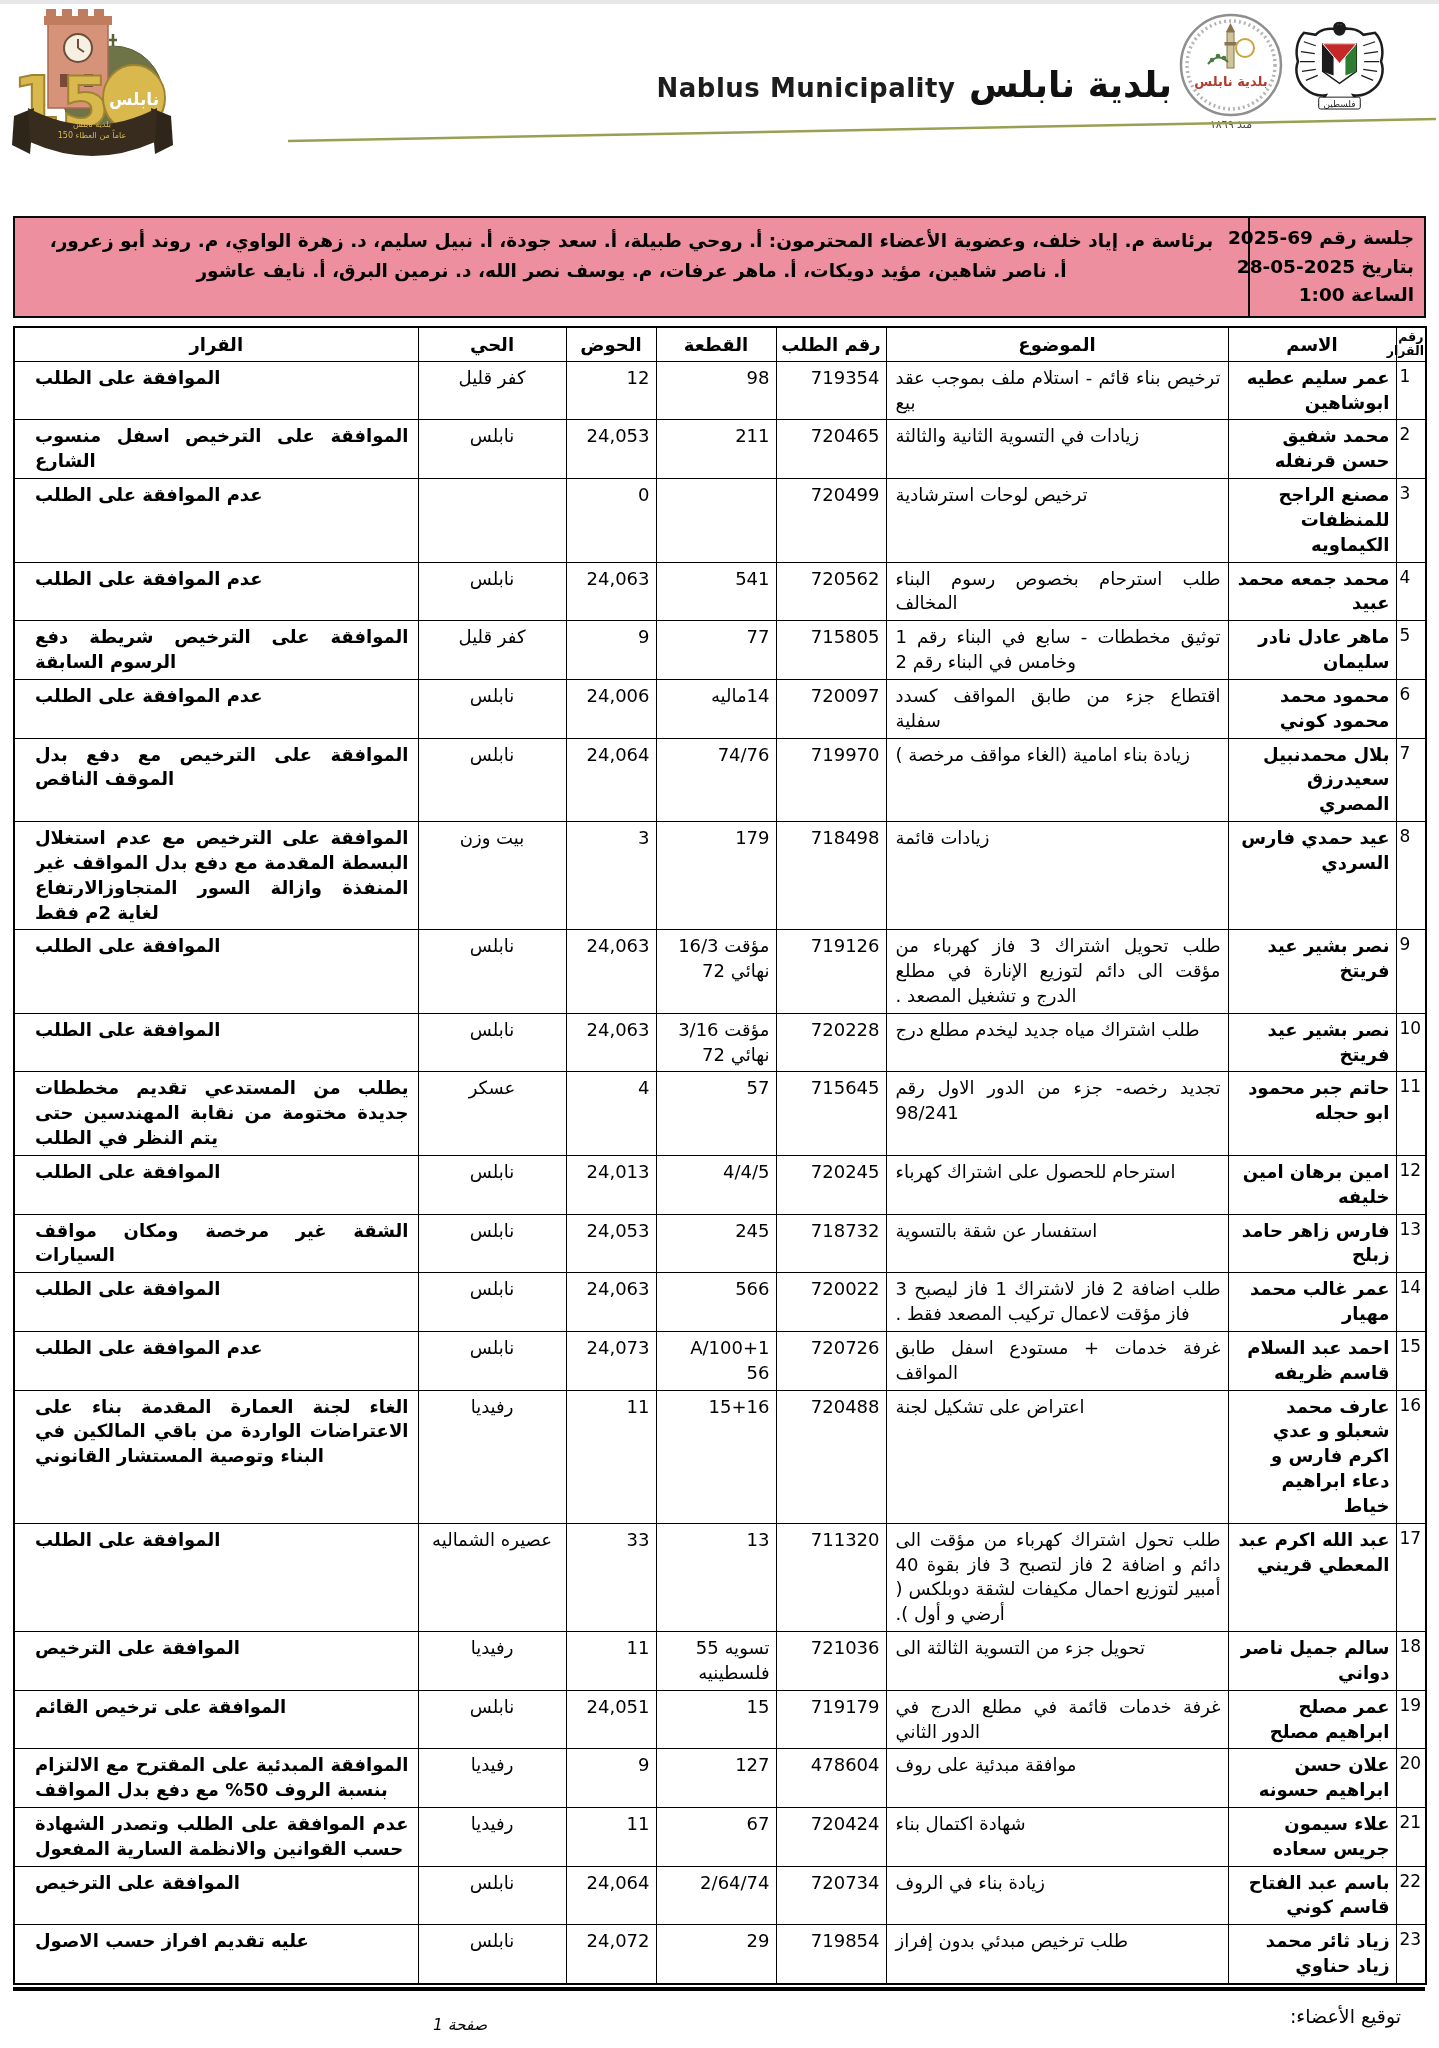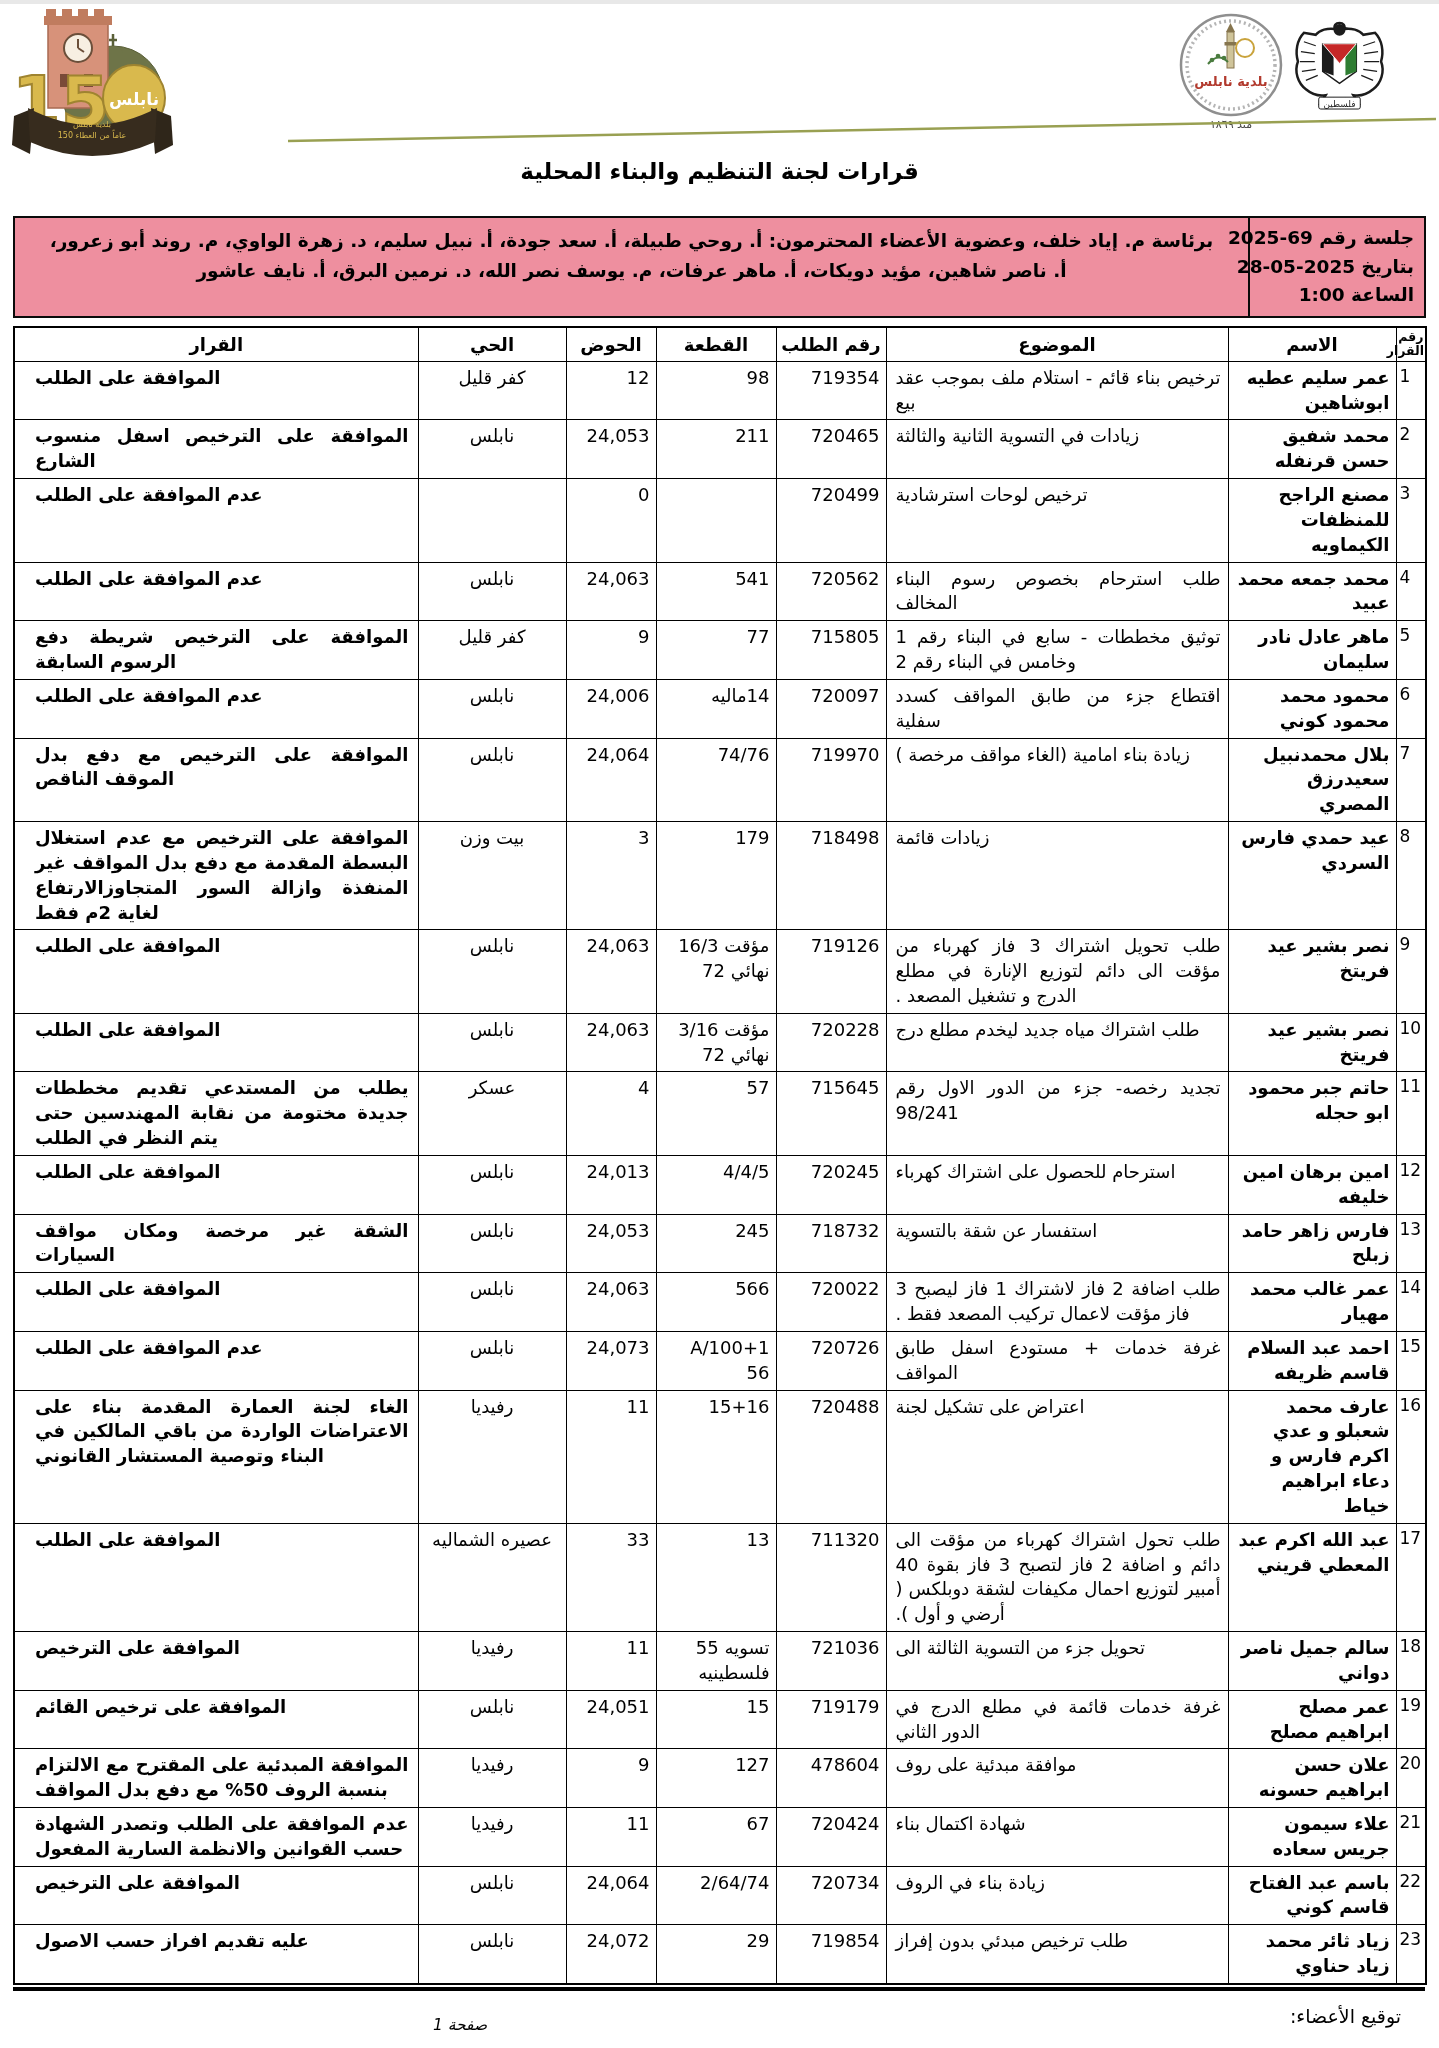--- a/index.html
+++ b/index.html
@@ -109,20 +109,24 @@
     <ellipse cx="124" cy="90" rx="31" ry="33" fill="#d9b94d" stroke="#9f8430" stroke-width="2"></ellipse>
     <text x="124" y="97" text-anchor="middle" font-size="17" font-weight="bold" fill="#ffffff">نابلس</text>
     <path d="M4 108 L24 100 L20 146 L2 137 Z" fill="#2f261a"></path>
     <path d="M161 108 L141 100 L145 146 L163 137 Z" fill="#2f261a"></path>
     <path d="M18 100 Q82 134 147 100 L145 134 Q82 162 20 134 Z" fill="#372c1e"></path>
     <text x="82" y="119" text-anchor="middle" font-size="8" fill="#d9b94d">بلدية نابلس</text>
     <text x="82" y="130" text-anchor="middle" font-size="8" fill="#d9b94d">150 عاماً من العطاء</text>
   </svg>
 
   <div class="brand-cluster">
+    <div class="brand-text">
+      <span class="en">Nablus Municipality</span>
+      <span class="ar">بلدية نابلس</span>
+    </div>
     <div class="seal-wrap">
       <svg viewBox="0 0 106 106" width="106" height="106">
         <circle cx="53" cy="53" r="50" fill="#ffffff" stroke="#8f8f8f" stroke-width="2.5"></circle>
         <circle cx="53" cy="53" r="44" fill="none" stroke="#b5b5b5" stroke-width="3.5" stroke-dasharray="2 3"></circle>
         <rect x="49" y="20" width="7" height="36" fill="#cfc49a" stroke="#86754e" stroke-width="1"></rect>
         <rect x="46.5" y="30" width="12" height="3.5" fill="#86754e"></rect>
         <path d="M52.5 11 L57 20 L48 20 Z" fill="#86754e"></path>
         <circle cx="67" cy="36" r="9" fill="none" stroke="#c9a33c" stroke-width="2"></circle>
         <path d="M30 52 Q40 40 50 50" fill="none" stroke="#4a7c3f" stroke-width="2"></path>
         <circle cx="34" cy="48" r="2.3" fill="#4a7c3f"></circle>
@@ -148,21 +152,20 @@
         <rect x="29" y="78" width="42" height="12" rx="2" fill="#ffffff" stroke="#1c1c1c"></rect>
         <text x="50" y="87.5" text-anchor="middle" font-size="9" fill="#1c1c1c">فلسطين</text>
       </svg>
     </div>
   </div>
 
   <svg class="diag-line" viewBox="0 0 1148 32" preserveAspectRatio="none">
     <line x1="0" y1="27" x2="1148" y2="5" stroke="#99a052" stroke-width="2.5"></line>
   </svg>
 
-  <div class="doc-title">قرارات لجنة التنظيم والبناء المحلية</div>
 
   <div class="content">
 
     <div class="banner">
       <div class="session">
         <div>جلسة رقم 69-2025</div>
         <div>بتاريخ 2025-05-28</div>
         <div>الساعة 1:00</div>
       </div>
       <div class="members">برئاسة م. إياد خلف، وعضوية الأعضاء المحترمون:  أ. روحي طبيلة، أ. سعد جودة، أ. نبيل سليم، د. زهرة الواوي، م. روند أبو زعرور، أ. ناصر شاهين، مؤيد دويكات، أ. ماهر عرفات، م. يوسف نصر الله، د. نرمين البرق، أ. نايف عاشور</div>

